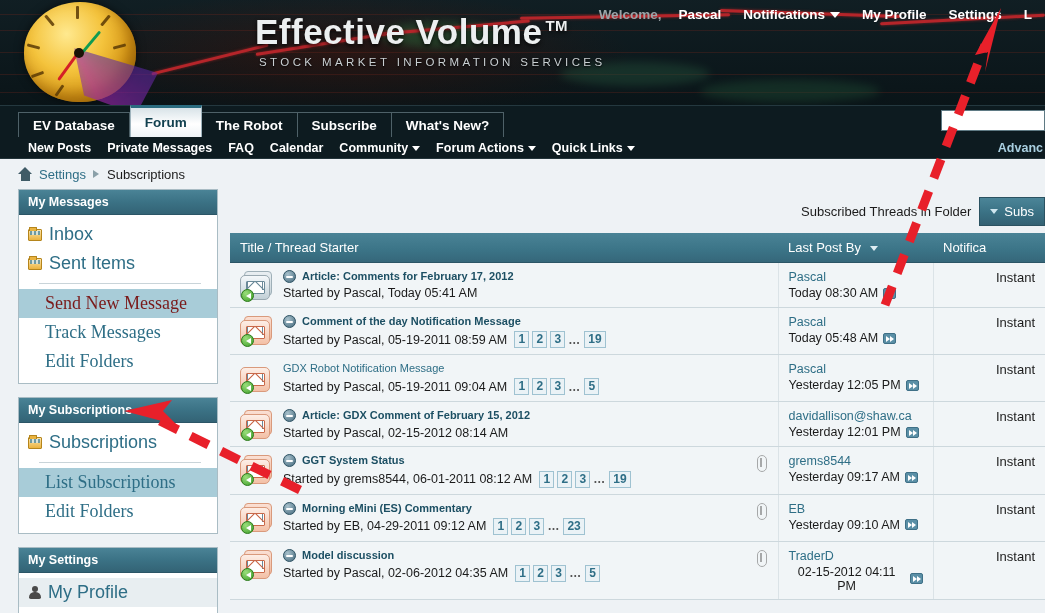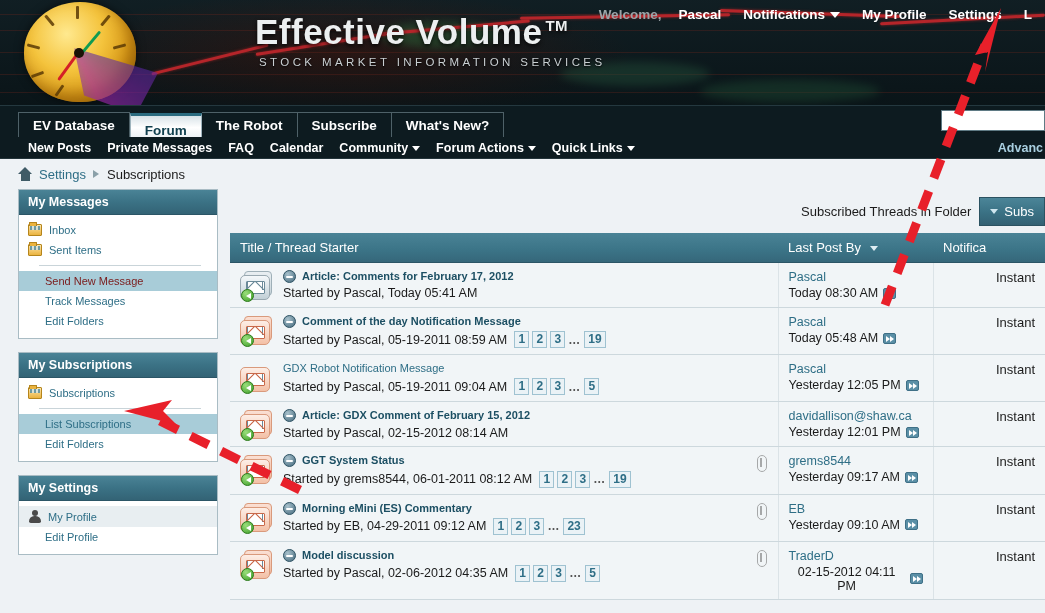--- a/index.html
+++ b/index.html
@@ -103,21 +103,21 @@
   }
   .tabbar .tab {
     height:25px; line-height:25px; padding:0 14px; font-size:13.5px; font-weight:700;
     color:#ffffff; border-left:1px solid #4e6168; border-right:1px solid #4e6168;
     border-top:1px solid #4e6168;
     text-decoration:none; white-space:nowrap;
   }
   .tabbar .tab + .tab { border-left:none; }
   .tabbar .tab.active {
     color:#11404f; background: linear-gradient(to bottom,#d8e3e8 0%, #ffffff 55%, #eef3f6 100%);
-    height:24px; line-height:30px; border:1px solid #9fb4bd; border-bottom:none;
+    height:32px; line-height:30px; border:1px solid #9fb4bd; border-bottom:none;
     border-top:3px solid #2b6c80;
   }
   .searchbox {
     position:absolute; right:0; top:4px; width:104px; height:21px;
     background:#ffffff; border:1px solid #5f7a84;
   }
   .searchbox input {
     width:100%; height:100%; border:none; outline:none; font-size:12px;
     padding:0 4px; font-family:"Liberation Sans", sans-serif; background:transparent;
   }
@@ -166,27 +166,27 @@
   
   .sidebar { width:200px; flex:0 0 200px; }
   .panel { background:#ffffff; border:1px solid #a9bcc4; margin-bottom:13px; }
   .panel-head {
     background: linear-gradient(to bottom,#4a8396 0%, #3b7285 50%, #336375 100%);
     color:#ffffff; font-weight:700; font-size:12.5px; padding:5px 9px;
     border-bottom:1px solid #2b5566;
   }
   .panel-body { padding:5px 0 7px 0; }
   .p-item {
-    display:flex; align-items:center; gap:7px; font-size:11px;
+    display:flex; align-items:center; gap:7px; font-size:18px;
     padding:4px 9px; color:#2e6e86; text-decoration:none; cursor:pointer;
   }
   .p-item.sel { background:#a8ccd8; color:#7a1a1a; }
   .p-item.sel2 { background:#a8ccd8; color:#2e6e86; }
   .p-item.sel3 { background:#e8eef1; color:#2e6e86; }
-  .p-item.indent { padding-left:26px; }
+  .p-item.indent { padding-left:26px;font-family:Liberation Serif, serif; }
   .p-divider { height:1px; background:#c9d4d9; margin:5px 16px 5px 20px; }
   .folder-ico {
     width:14px; height:12px; position:relative; flex:0 0 14px;
     background: linear-gradient(to bottom,#fde6ad,#eab33f);
     border:1px solid #b5851c; border-radius:1px;
   }
   .folder-ico::before{
     content:""; position:absolute; left:0; top:-3px; width:6px; height:3px;
     background:#eab33f; border:1px solid #b5851c; border-bottom:none; border-radius:1px 1px 0 0;
   }

